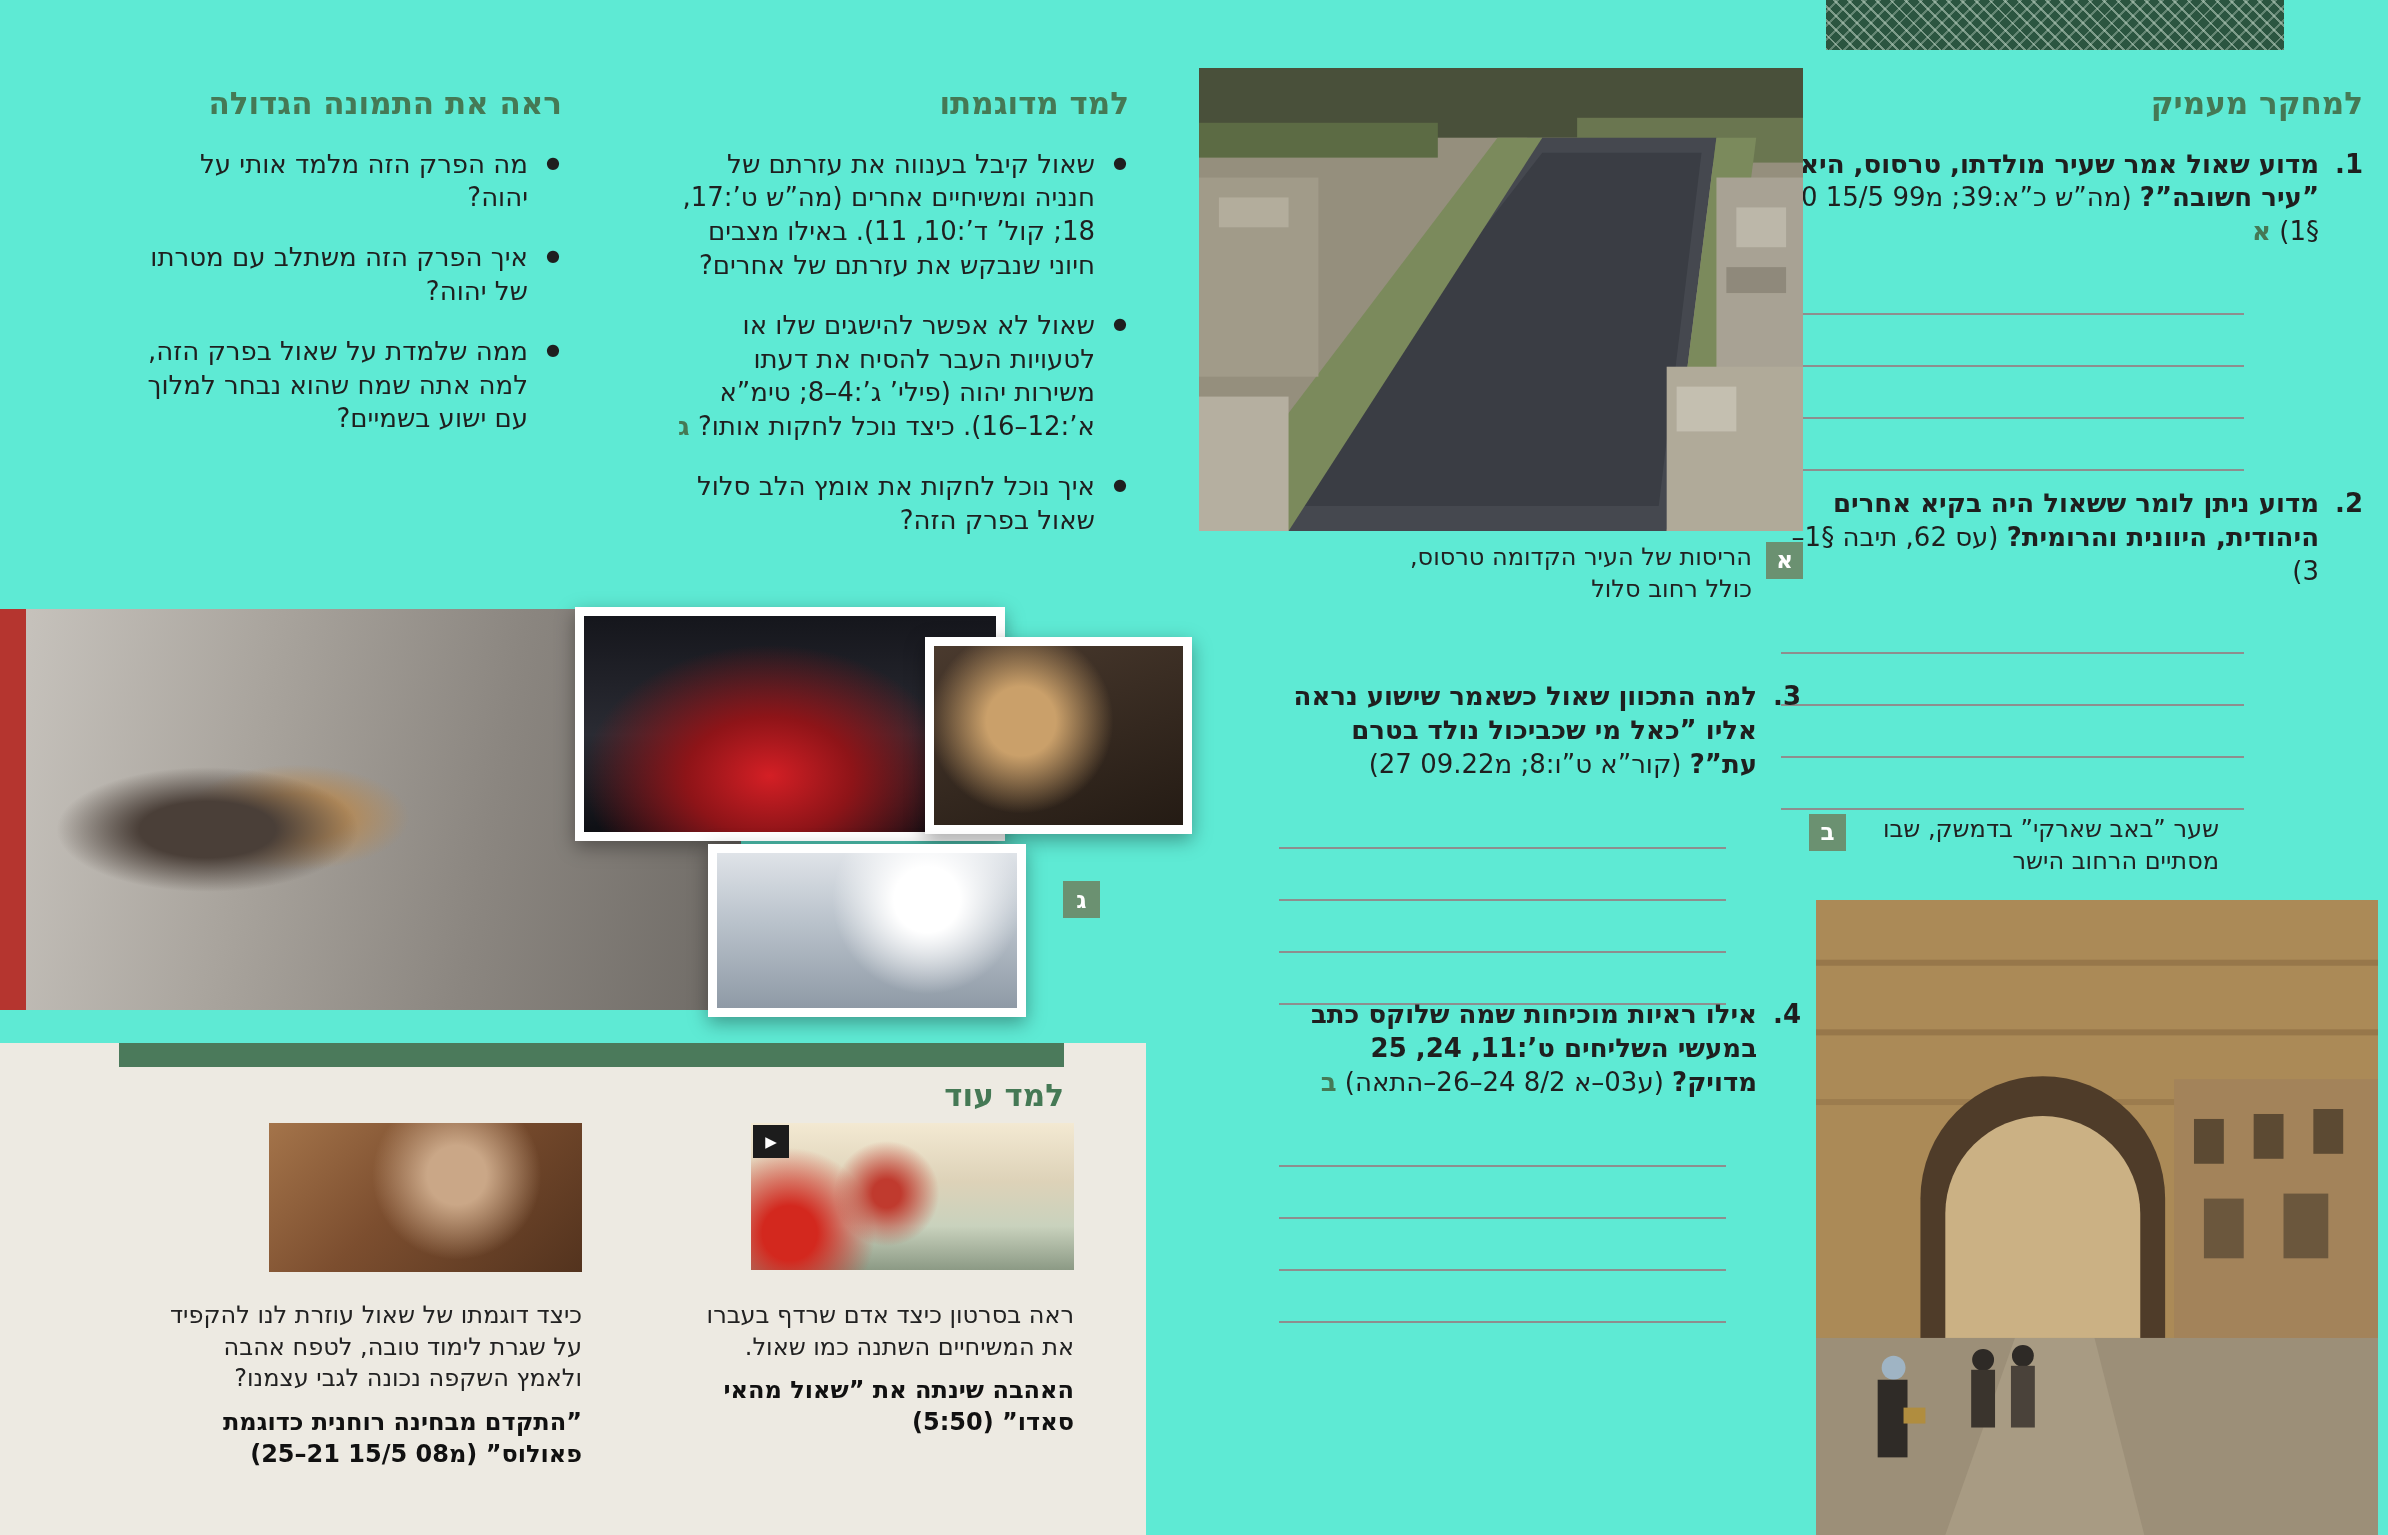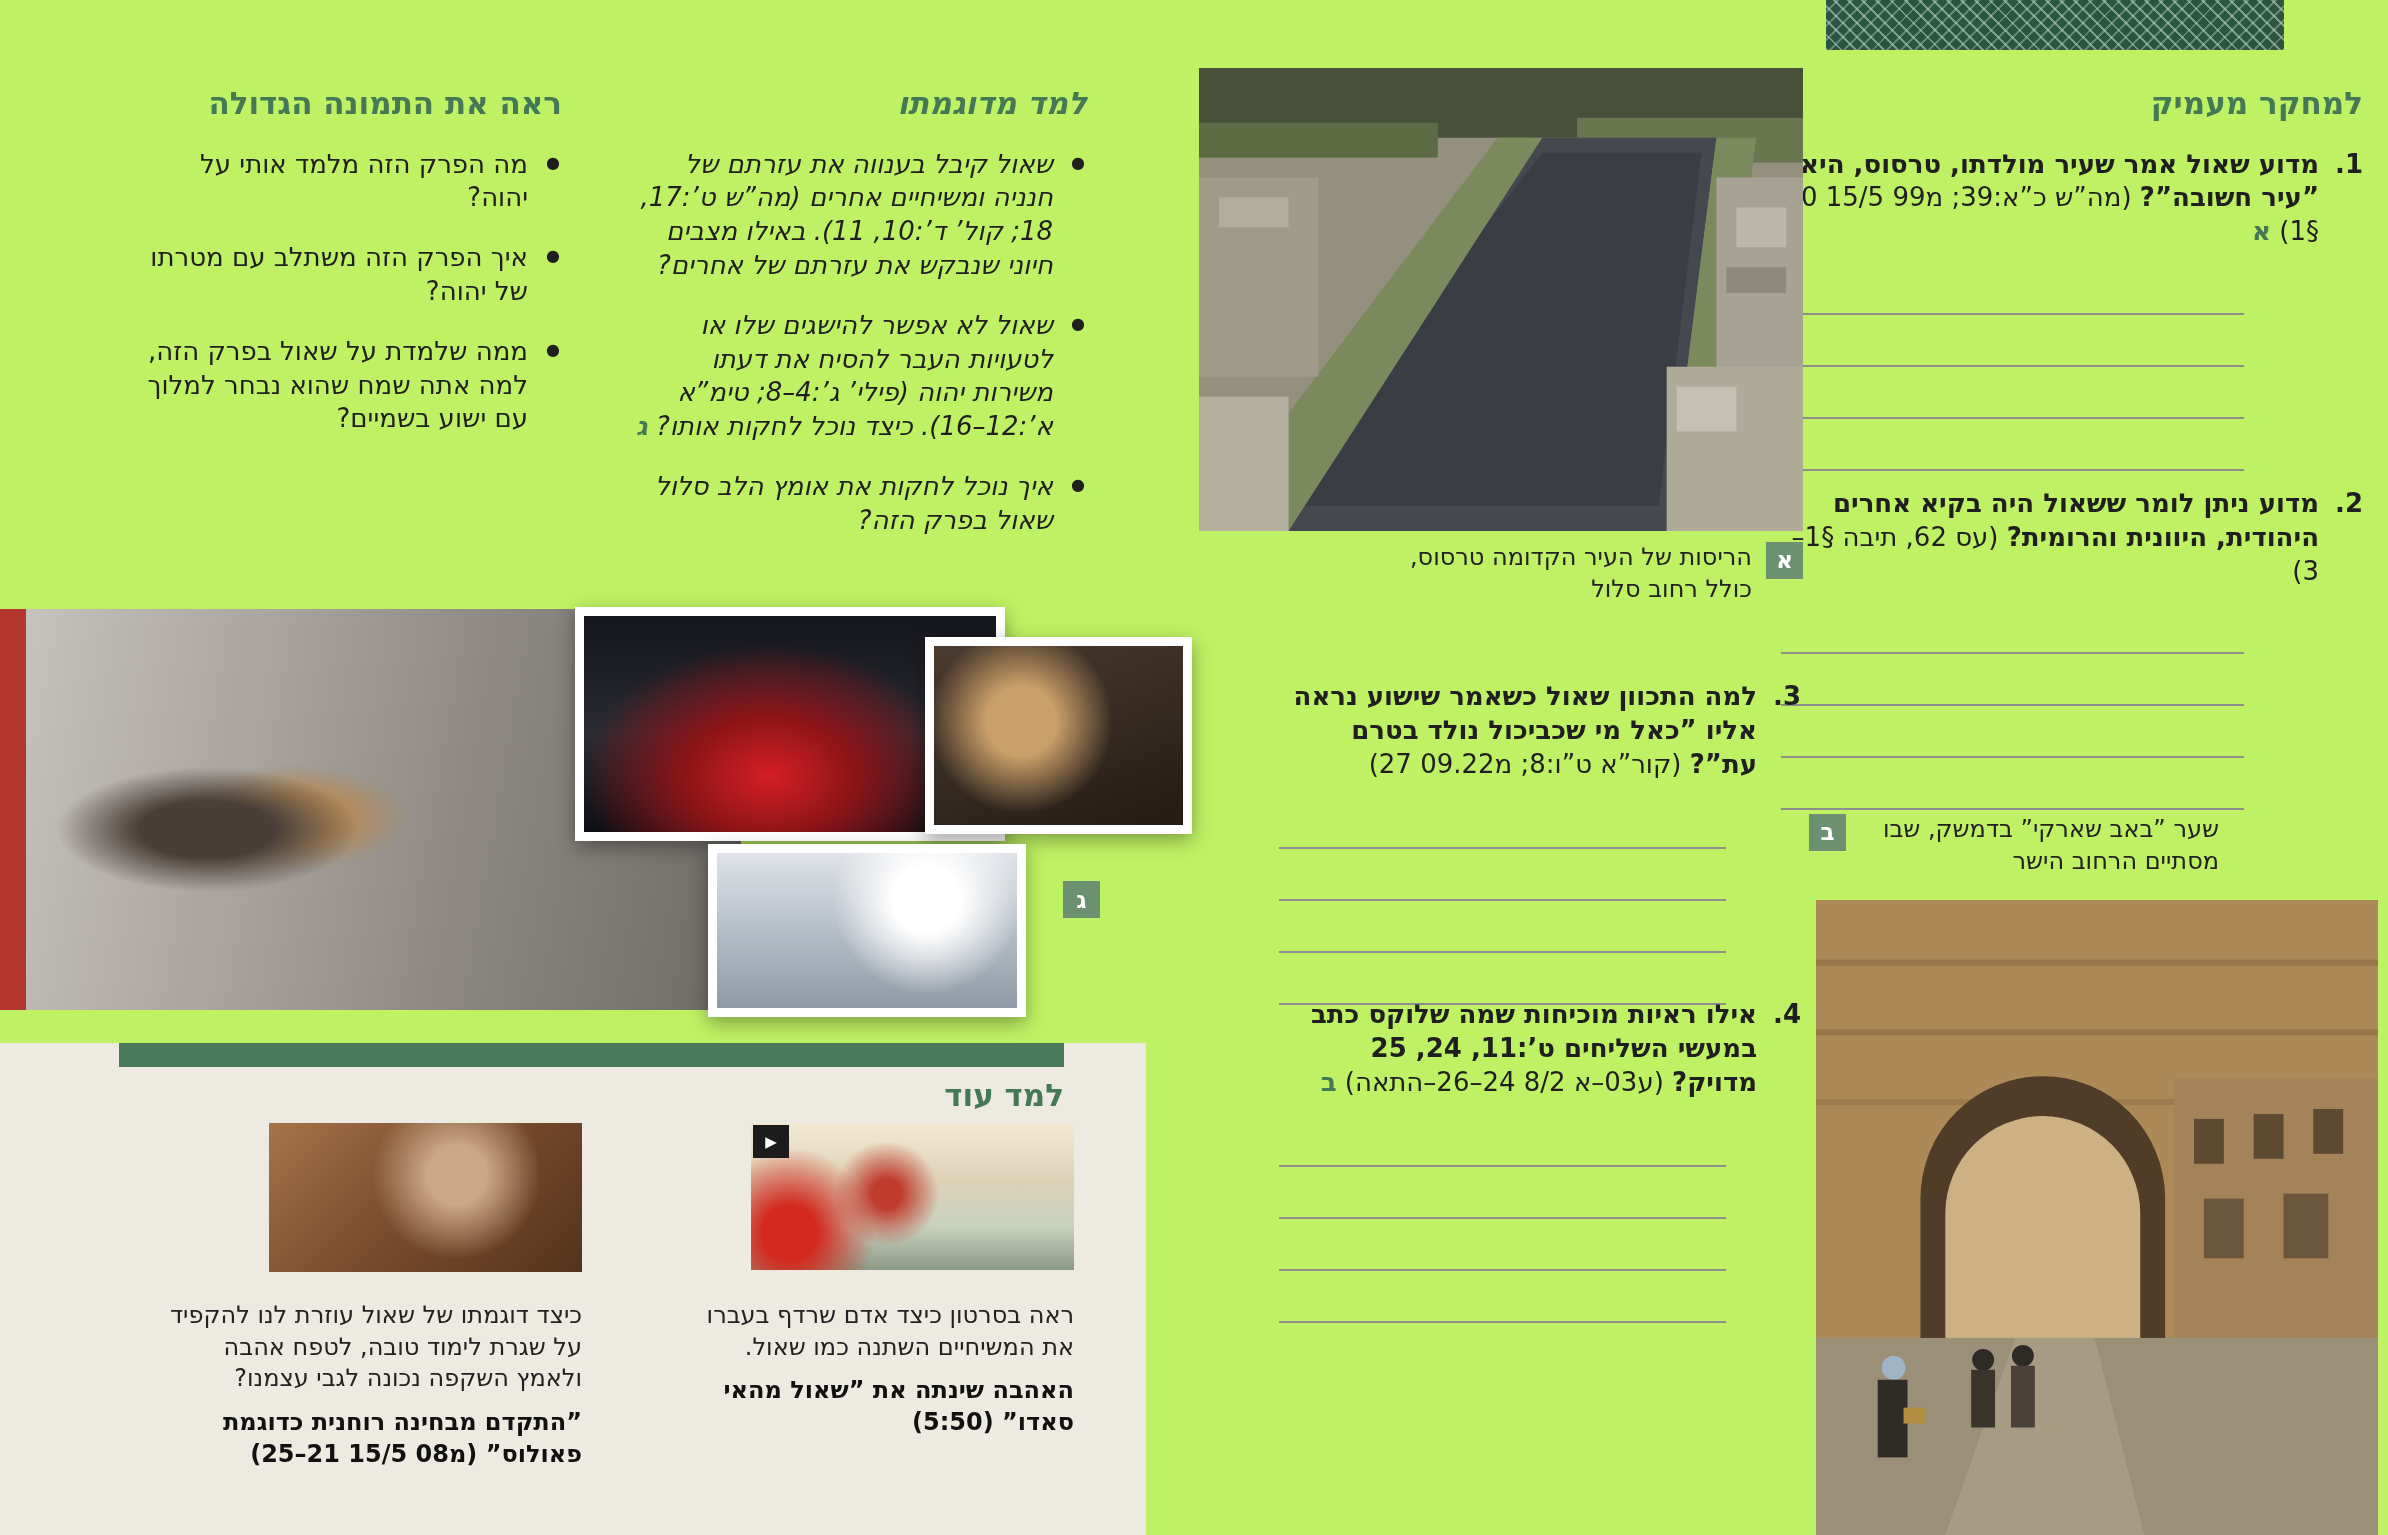--- a/index.html
+++ b/index.html
@@ -1,33 +1,33 @@
 <!DOCTYPE html>
 <html lang="he" dir="rtl"><head>
 <meta charset="utf-8">
 <style>
   html,body{margin:0;padding:0;background:#ffffff;}
   .page{
-    position:relative;width:2388px;height:1535px;background:#bef264;overflow:hidden;
+    position:relative;width:2388px;height:1535px;background:#5eead4;overflow:hidden;
     direction:rtl;font-family:"DejaVu Sans","Liberation Sans",sans-serif;color:#1f1f1f;
   }
   
   .deco-band{
     position:absolute;top:0;right:104px;width:458px;height:50px;
     background-color:#2b5540;
     background-image:
       repeating-linear-gradient(45deg, rgba(190,212,196,.55) 0 2px, transparent 2px 10px),
       repeating-linear-gradient(-45deg, rgba(190,212,196,.38) 0 2px, transparent 2px 10px);
   }
   
   .sec-title{font-size:31px;font-weight:700;color:#457955;margin:0 0 26px 0;text-align:right;line-height:1.15;}
   
   .col{position:absolute;text-align:right;}
   .col-bigpicture{top:86px;right:1826px;width:418px;}
-  .col-example{top:86px;right:1301px;width:453px;font-style:italic;}
+  .col-example{top:86px;right:1259px;width:453px;}
   ul.bullets{list-style:none;margin:0;padding:0;}
   ul.bullets li{
     position:relative;padding-right:34px;margin-bottom:26px;
     font-size:26px;line-height:1.3;text-align:right;
   }
   ul.bullets li::before{content:"●";position:absolute;right:2px;top:5px;font-size:16px;color:#1f1f1f;}
   .ref-letter{color:#457955;font-weight:700;}
   
   .study-col{position:absolute;top:86px;right:25px;width:582px;text-align:right;}
   .q-block{margin-bottom:16px;}

